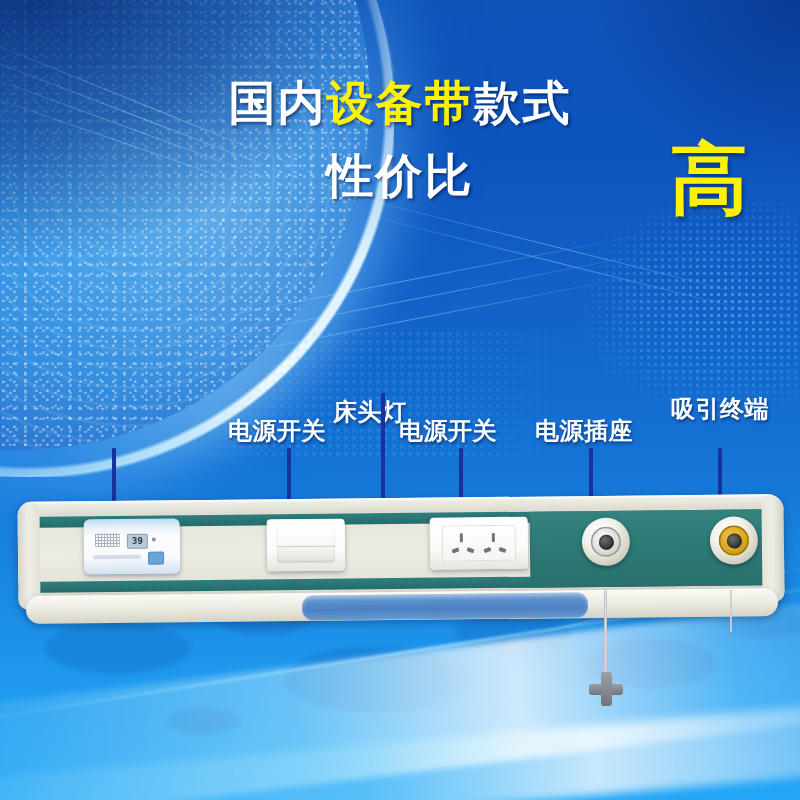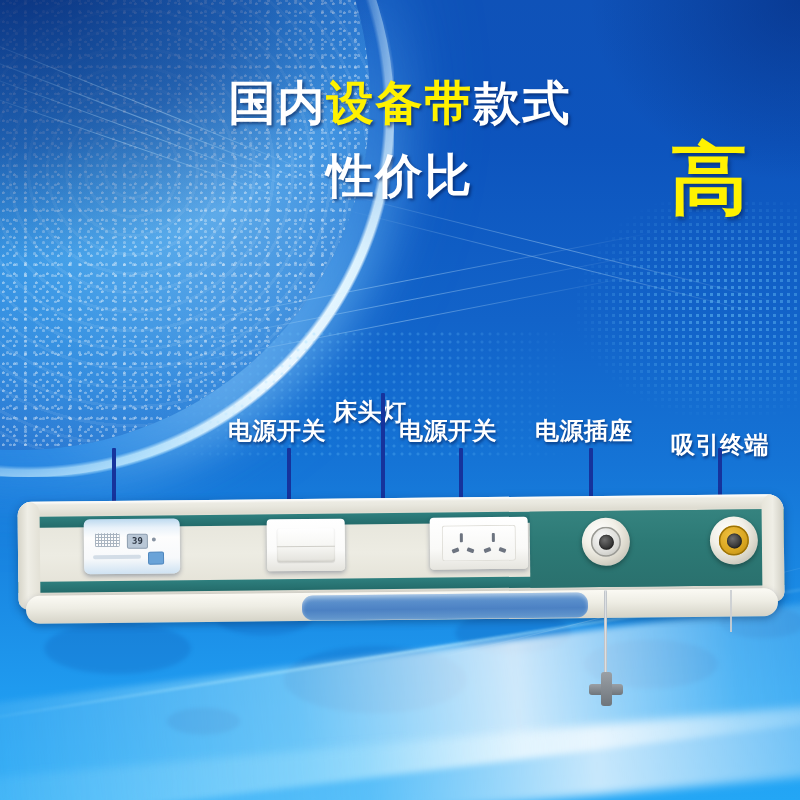--- a/index.html
+++ b/index.html
@@ -335,21 +335,21 @@
   <div class="headline">
     <div class="hl-line1"><span class="w">国内</span><span class="y">设备带</span><span class="w">款式</span></div>
     <div class="hl-line2">性价比</div>
   </div>
   <div class="hl-big">高</div>
 
   <div class="callout" style="left:228px;top:415px;">电源开关</div>
   <div class="callout" style="left:333px;top:360px;margin-top:36px;">床头灯</div>
   <div class="callout" style="left:399px;top:415px;">电源开关</div>
   <div class="callout" style="left:535px;top:415px;">电源插座</div>
-  <div class="callout" style="left:671px;top:429px;">吸引终端</div>
+  <div class="callout" style="left:671px;top:393px;">吸引终端</div>
 
   <div class="leader" style="left:112px;top:448px;height:82px;"></div>
   <div class="leader" style="left:287px;top:448px;height:78px;"></div>
   <div class="leader" style="left:381px;top:393px;height:212px;"></div>
   <div class="leader" style="left:459px;top:448px;height:78px;"></div>
   <div class="leader" style="left:589px;top:448px;height:74px;"></div>
   <div class="leader" style="left:718px;top:448px;height:74px;"></div>
 
   <svg style="position:absolute;left:0;top:0;width:800px;height:800px;pointer-events:none;">
     <rect x="63" y="514" width="106" height="66" rx="12" fill="none" stroke="#16339c" stroke-width="5" transform="rotate(-0.6 116 547)"></rect>

